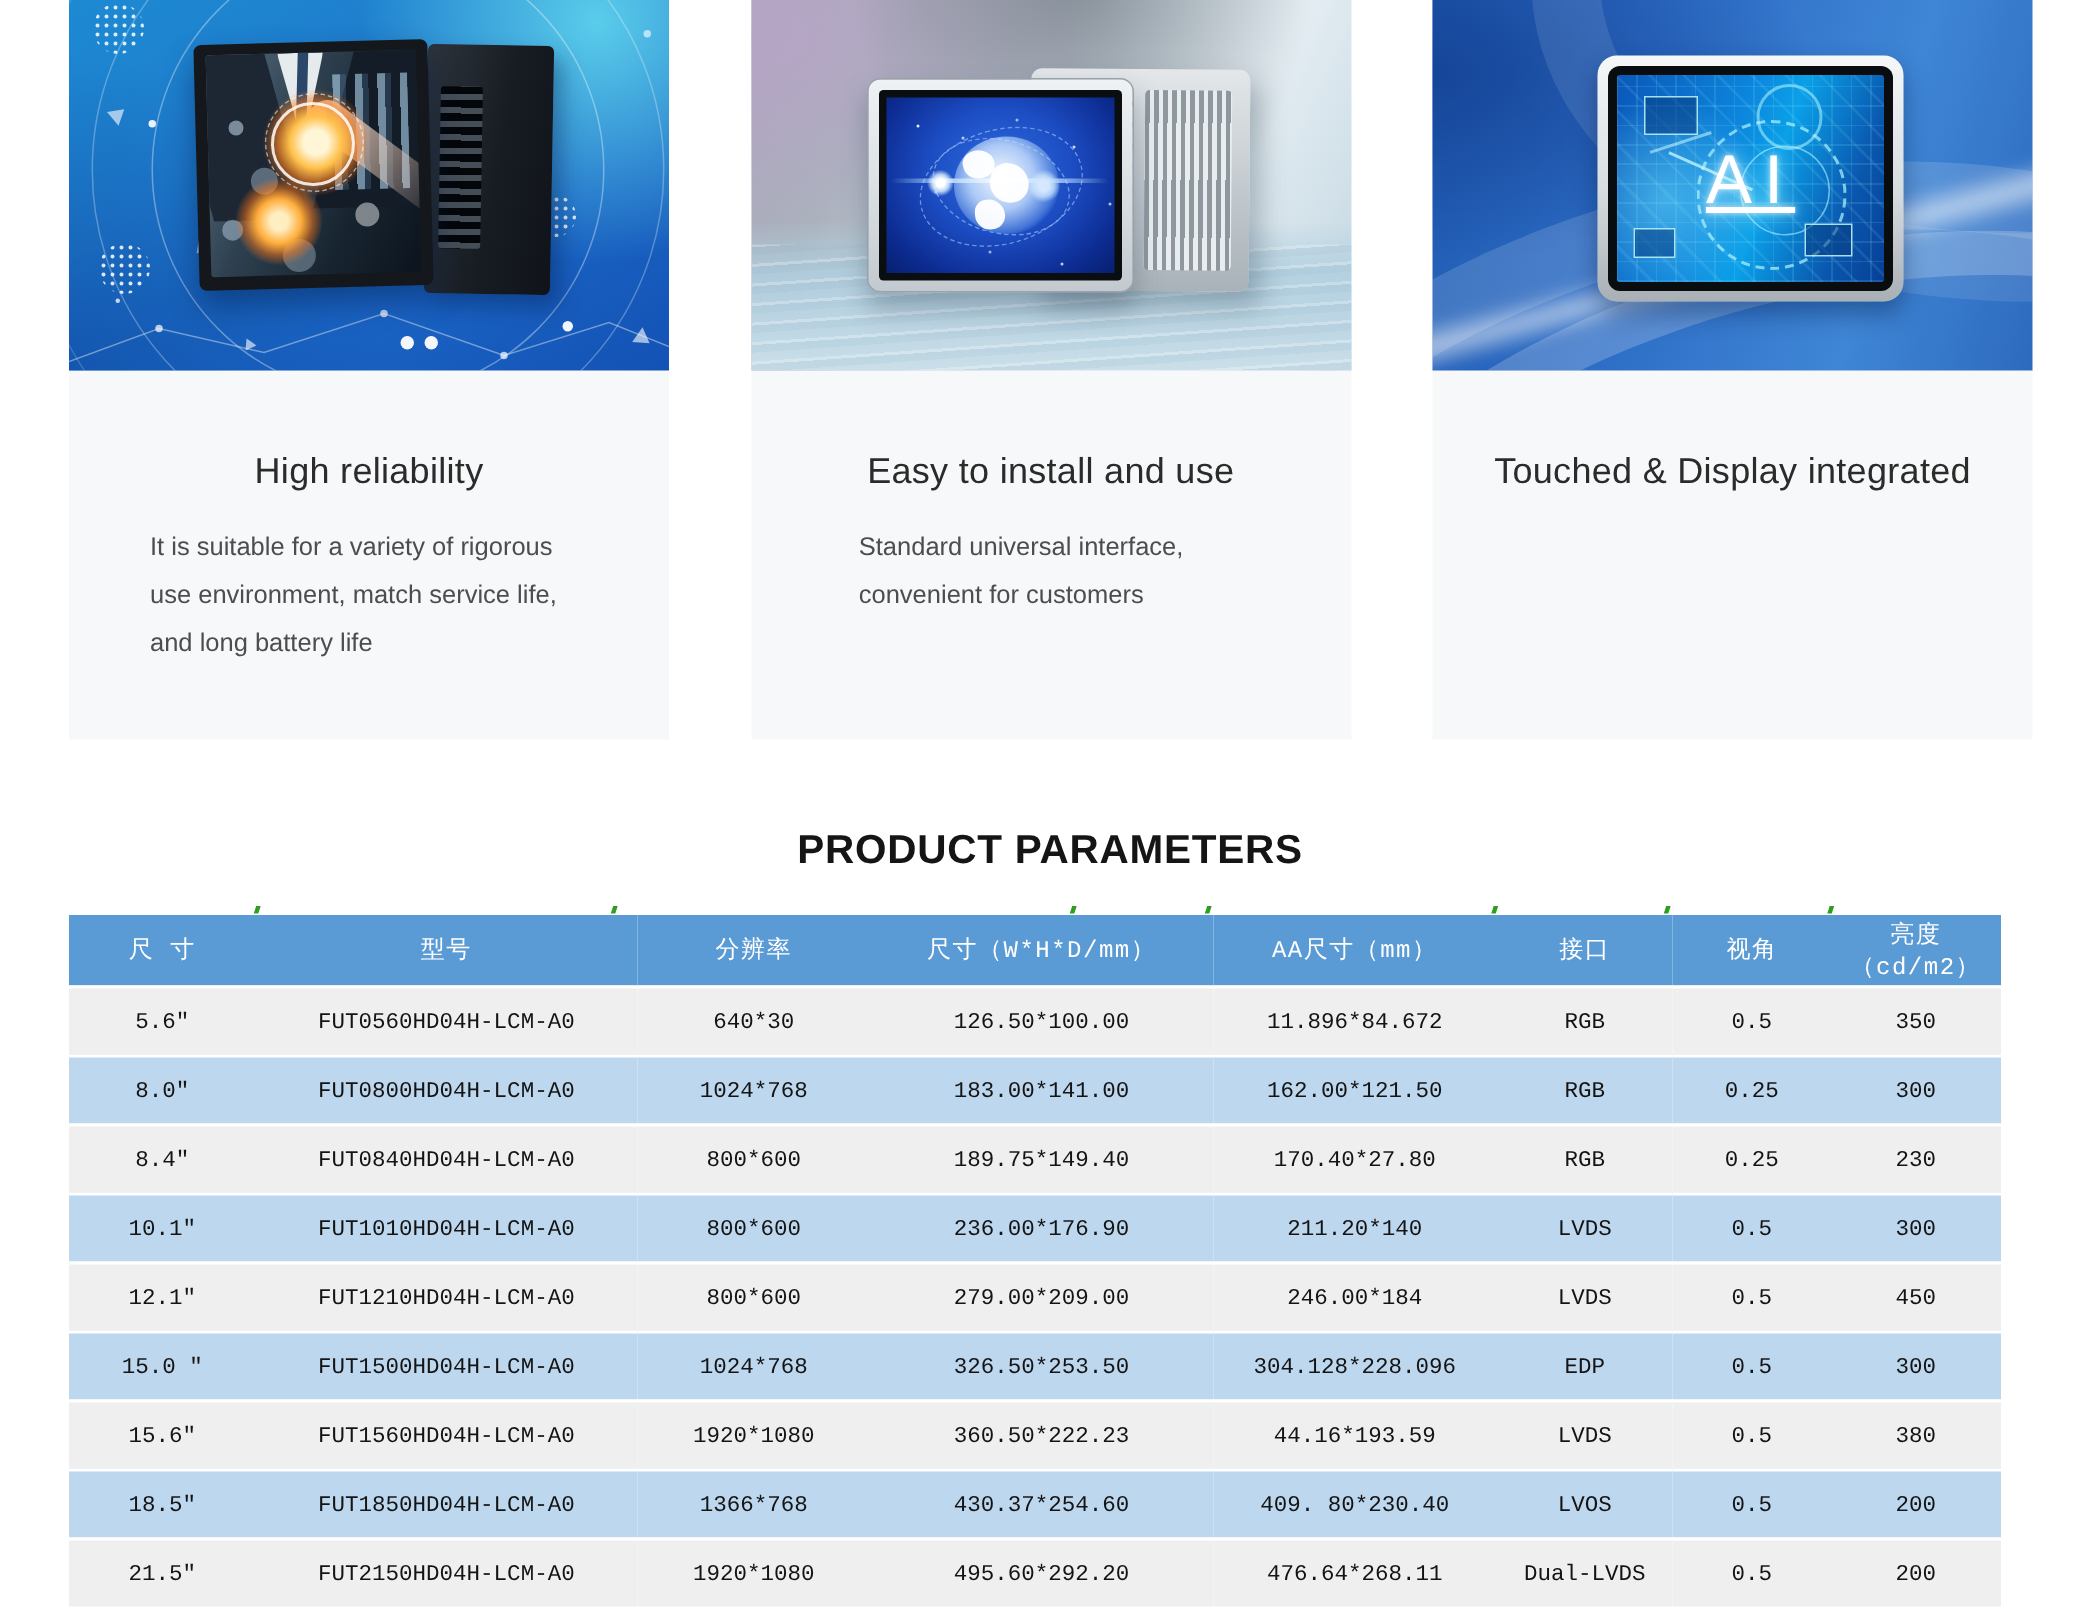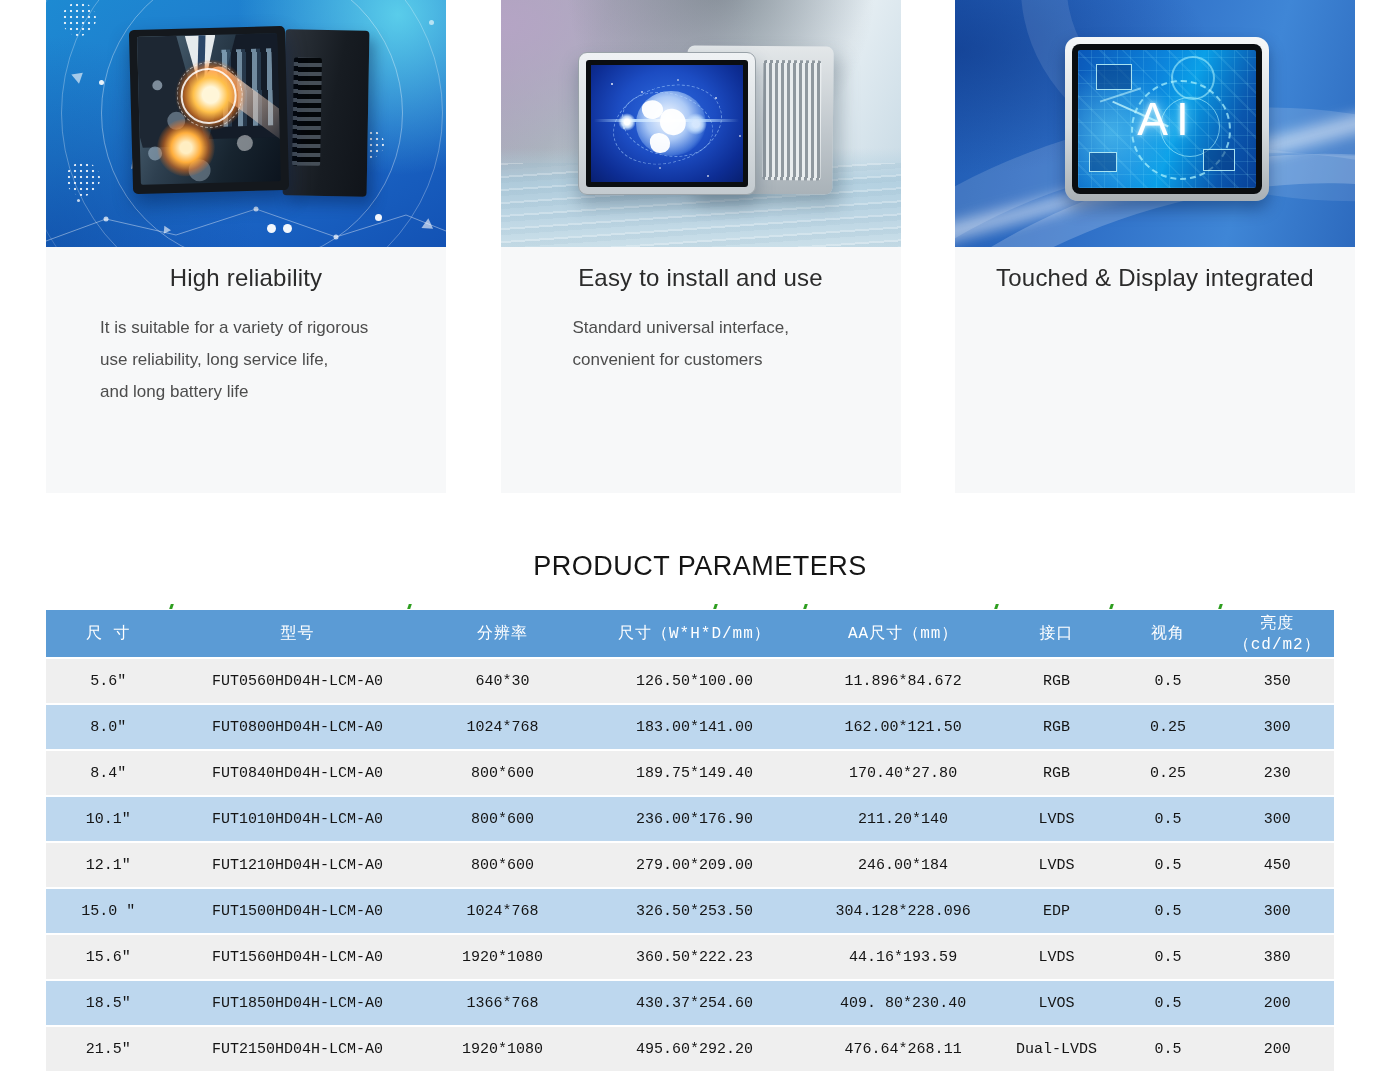--- a/index.html
+++ b/index.html
@@ -3,21 +3,21 @@
 <meta charset="utf-8">
 <style>
   html,body{margin:0;padding:0;background:#fff;}
   body{width:1400px;height:1078px;overflow:hidden;font-family:"Liberation Sans",sans-serif;position:relative;}
 
   
   .features{display:flex;justify-content:space-between;padding:0 45px 0 46px;}
   .card{width:400px;}
   .imgbox{position:relative;width:400px;height:247px;overflow:hidden;}
   .cardtext{height:246px;background:#f7f8f9;}
-  .cardtext h3{margin:0;padding-top:17px;text-align:center;font-size:24px;font-weight:400;color:#2b2b2b;letter-spacing:.2px;}
+  .cardtext h3{margin:0;padding-top:54px;text-align:center;font-size:24px;font-weight:400;color:#2b2b2b;letter-spacing:.2px;}
   .bodylines{margin-top:20px;font-size:17px;color:#4d4d4d;line-height:32px;}
   .card1 .bodylines{padding-left:54px;}
   .card2 .bodylines{padding-left:72px;}
   .card3 .bodylines{text-align:center;}
 
   
   .img1{background:
     radial-gradient(circle at 88% 6%, rgba(100,220,240,.85) 0%, rgba(100,220,240,0) 38%),
     radial-gradient(circle at 0% 100%, rgba(10,60,150,.5) 0%, rgba(10,60,150,0) 45%),
     linear-gradient(150deg,#1d8ad2 0%,#1f7ccd 35%,#1a64c4 68%,#1352b4 100%);}
@@ -127,24 +127,24 @@
   .cir1{right:14%;top:22%;width:96px;height:96px;border:2px dashed rgba(175,245,255,.7);}
   .cir2{right:20%;top:34%;width:58px;height:58px;border:1px solid rgba(175,245,255,.6);}
   .cir3{left:52%;top:4%;width:40px;height:40px;border:2px solid rgba(175,245,255,.55);}
   .chip{position:absolute;border:1px solid rgba(195,250,255,.85);background:rgba(8,60,130,.55);}
   .ch1{left:10%;top:10%;width:34px;height:24px;}
   .ch2{left:6%;top:74%;width:26px;height:18px;}
   .ch3{left:70%;top:72%;width:30px;height:20px;}
   .trace{position:absolute;left:18%;top:46%;width:34%;height:2px;background:rgba(200,250,255,.75);transform:rotate(24deg);}
   .trace2{position:absolute;left:12%;top:32%;width:24%;height:2px;background:rgba(200,250,255,.55);transform:rotate(-18deg);}
   .ai{position:absolute;left:0;top:0;width:100%;height:100%;display:flex;align-items:center;justify-content:center;
-    color:#fff;font-size:46px;letter-spacing:8px;font-weight:400;text-shadow:0 0 14px rgba(185,245,255,.95),0 0 4px rgba(255,255,255,.8);}
-
-  
-  .section-title{margin:58px 0 0 0;text-align:center;font-size:27px;font-weight:400;color:#151515;letter-spacing:.5px;}
+    color:#fff;font-size:46px;letter-spacing:8px;font-weight:400;text-shadow:0 0 14px rgba(185,245,255,.95),0 0 4px rgba(255,255,255,.8);text-decoration:underline;}
+
+  
+  .section-title{margin:58px 0 0 0;text-align:center;font-size:27px;font-weight:700;color:#151515;letter-spacing:.5px;}
 
   
   .table-wrap{position:relative;width:1308px;margin:28px auto 0 auto;}
   .ticks span{position:absolute;top:-6px;width:3px;height:5px;background:#2e9e1f;transform:skewX(-18deg);}
   .spec-table{width:1288px;border-collapse:separate;border-spacing:0;table-layout:fixed;
     font-family:"Liberation Mono","DejaVu Sans Mono",monospace;font-size:15px;color:#141414;}
   .spec-table th{background:var(--c-header,#5B9BD5);color:#fff;font-weight:400;height:45px;font-size:16px;letter-spacing:1px;}
   .spec-table td{text-align:center;height:42px;border-top:2px solid #fff;}
   .spec-table tbody tr:nth-child(odd){background:var(--c-row-gray,#EFEFEF);}
   .spec-table tbody tr:nth-child(even){background:var(--c-row-blue,#BDD7EE);}
@@ -199,21 +199,21 @@
             <div class="glow1"></div>
             <div class="ring1"></div>
             <div class="ring1b"></div>
           </div>
         </div>
       </div>
       <div class="cardtext">
         <h3>High reliability</h3>
         <div class="bodylines">
           <div>It is suitable for a variety of rigorous</div>
-          <div>use reliability, long service life,</div>
+          <div>use environment, match service life,</div>
           <div>and long battery life</div>
         </div>
       </div>
     </article>
 
     <article class="card card2">
       <div class="imgbox img2">
         <div class="water"></div>
         <div class="water-tex"></div>
         <div class="p2-back">

